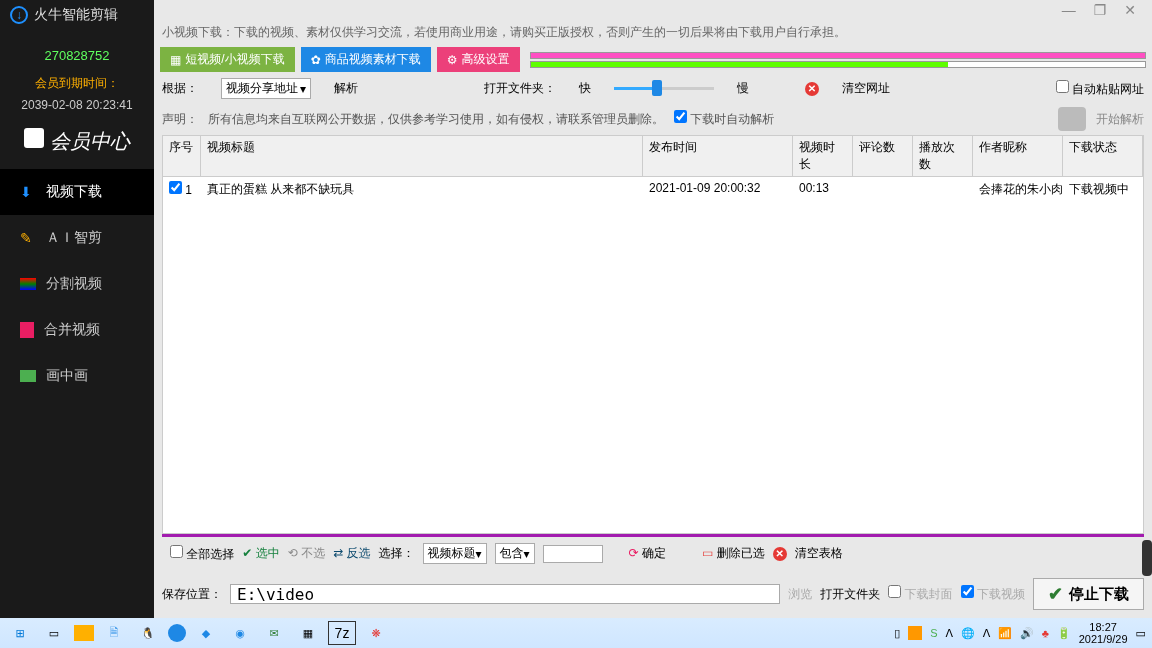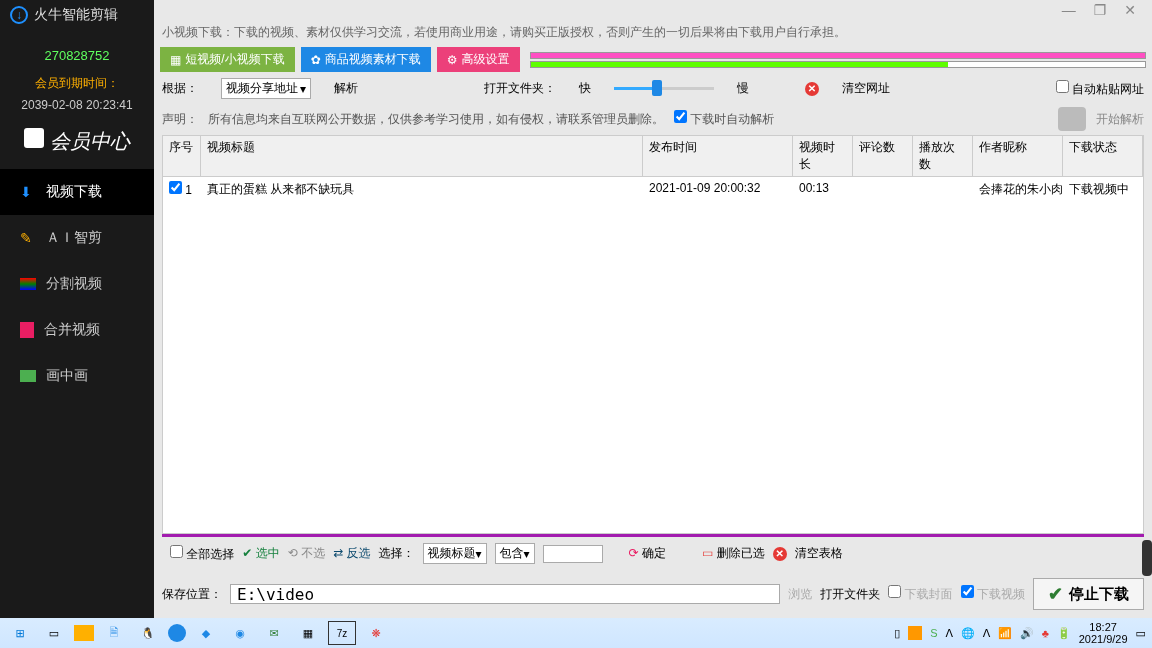--- a/index.html
+++ b/index.html
@@ -221,21 +221,21 @@
   <span class="task-icon" style="color:#0078d7">⊞</span>
   <span class="task-icon">▭</span>
   <span class="task-icon" style="background:#ffb000;width:20px;height:16px"></span>
   <span class="task-icon" style="color:#1e88e5">🗎</span>
   <span class="task-icon">🐧</span>
   <span class="task-icon" style="background:#1e88e5;border-radius:50%;width:18px;height:18px"></span>
   <span class="task-icon" style="color:#1e88e5">◆</span>
   <span class="task-icon" style="color:#1e88e5">◉</span>
   <span class="task-icon" style="color:#2e7d32">✉</span>
   <span class="task-icon">▦</span>
-  <span class="task-icon" style="border:1px solid #333;font-size:10px;padding:1px 10px">7z</span>
+  <span class="task-icon" style="border:1px solid #333;font-size:14px;padding:1px 10px">7z</span>
   <span class="task-icon" style="color:#e53935">❋</span>
   <div class="task-right">
     <span>▯</span>
     <span style="background:#ff9800;width:14px;height:14px"></span>
     <span style="color:#4caf50">S</span>
     <span>ᐱ</span>
     <span>🌐</span>
     <span>ᐱ</span>
     <span>📶</span>
     <span>🔊</span>

